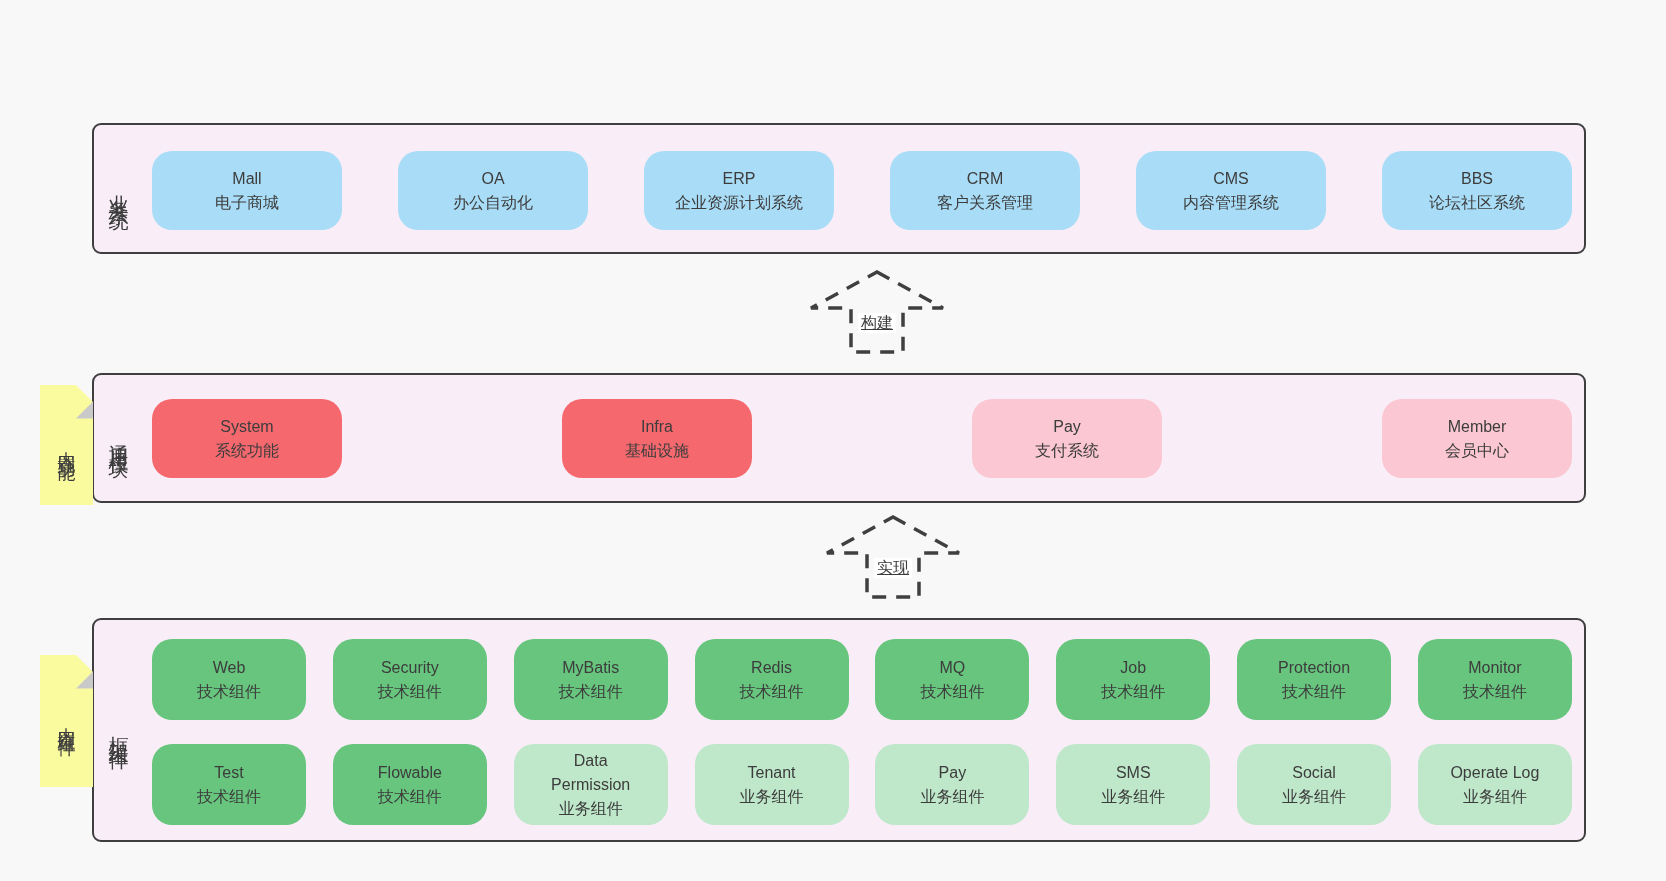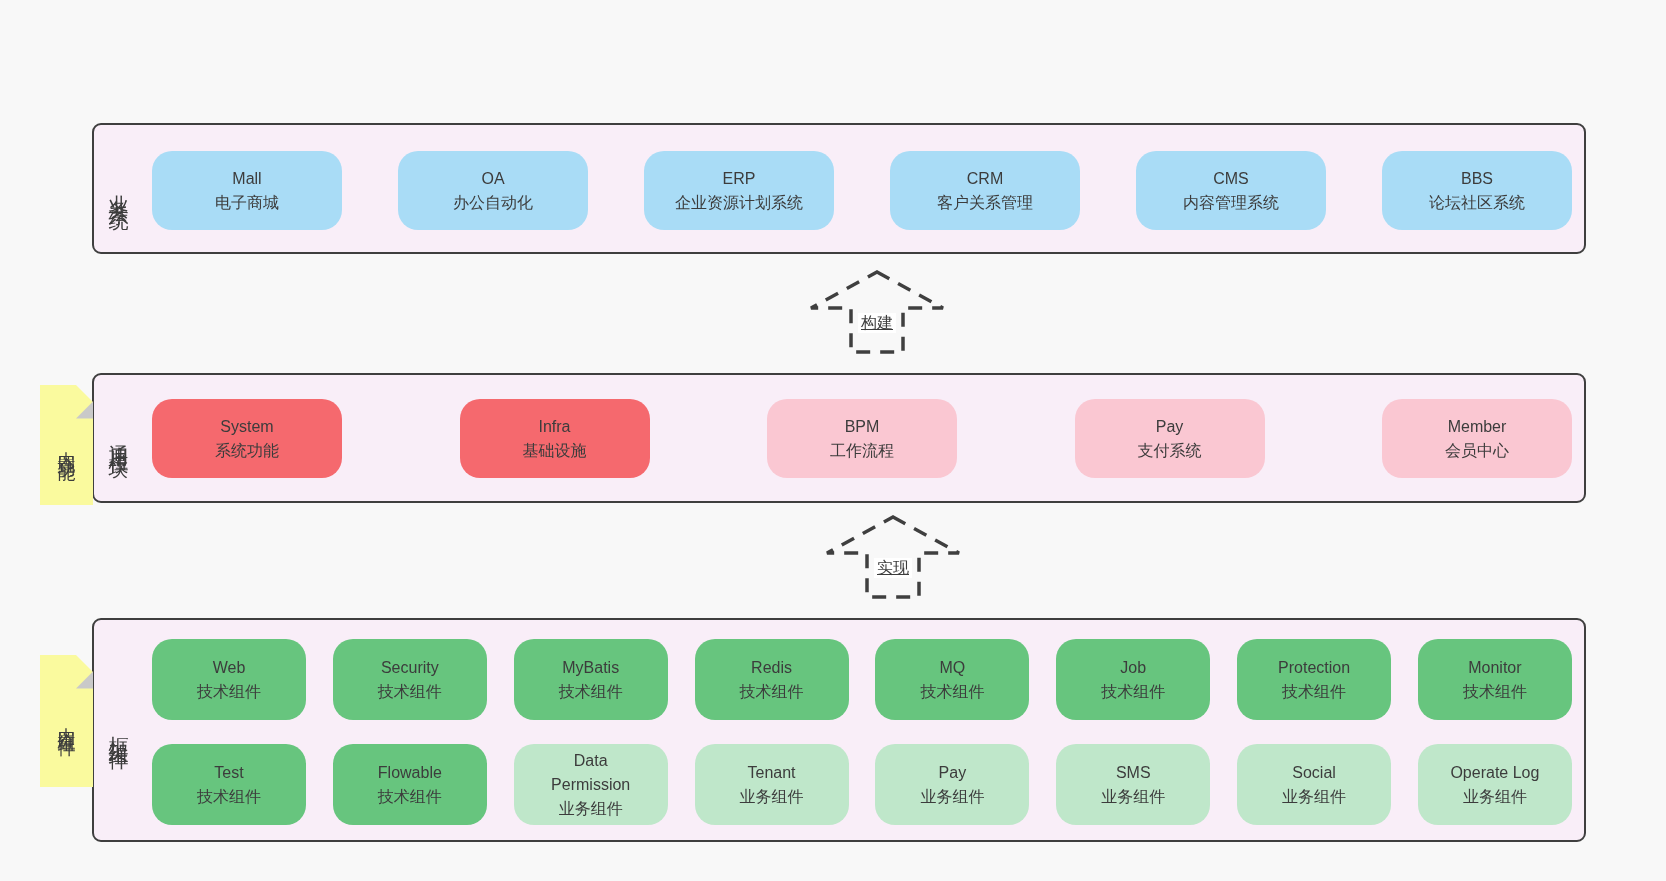--- a/index.html
+++ b/index.html
@@ -181,24 +181,20 @@
     <div class="row row-modules">
       <div class="box red w190">
         <div>System</div>
         <div>系统功能</div>
       </div>
       <div class="box red w190">
         <div>Infra</div>
         <div>基础设施</div>
       </div>
       <div class="box pink w190">
-        <div>BPM</div>
-        <div>工作流程</div>
-      </div>
-      <div class="box pink w190">
         <div>Pay</div>
         <div>支付系统</div>
       </div>
       <div class="box pink w190">
         <div>Member</div>
         <div>会员中心</div>
       </div>
     </div>
   </div>
 

